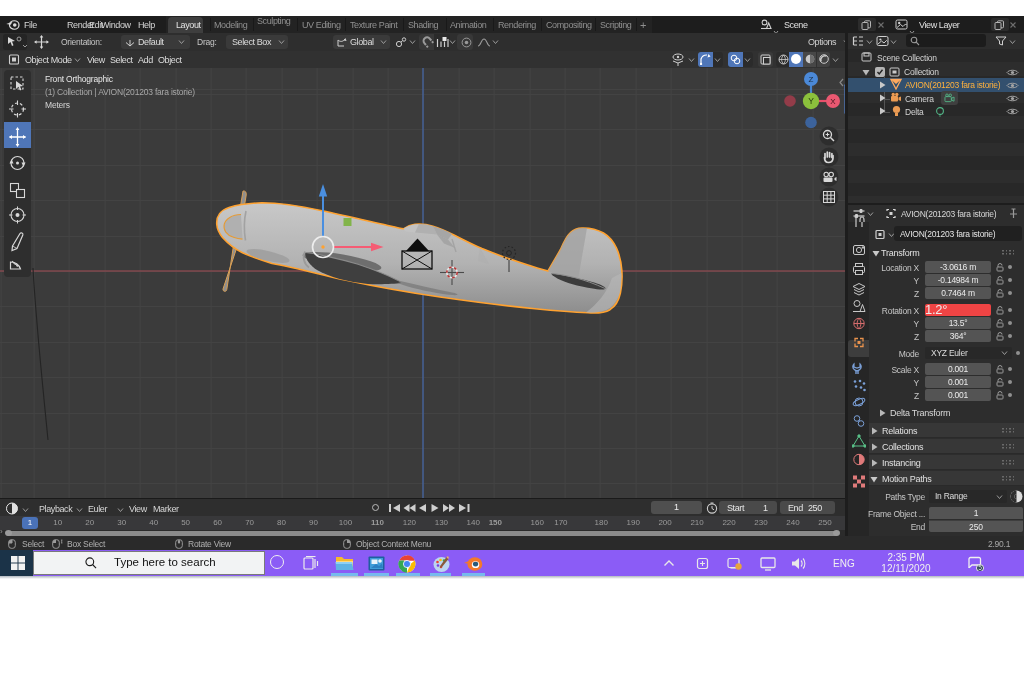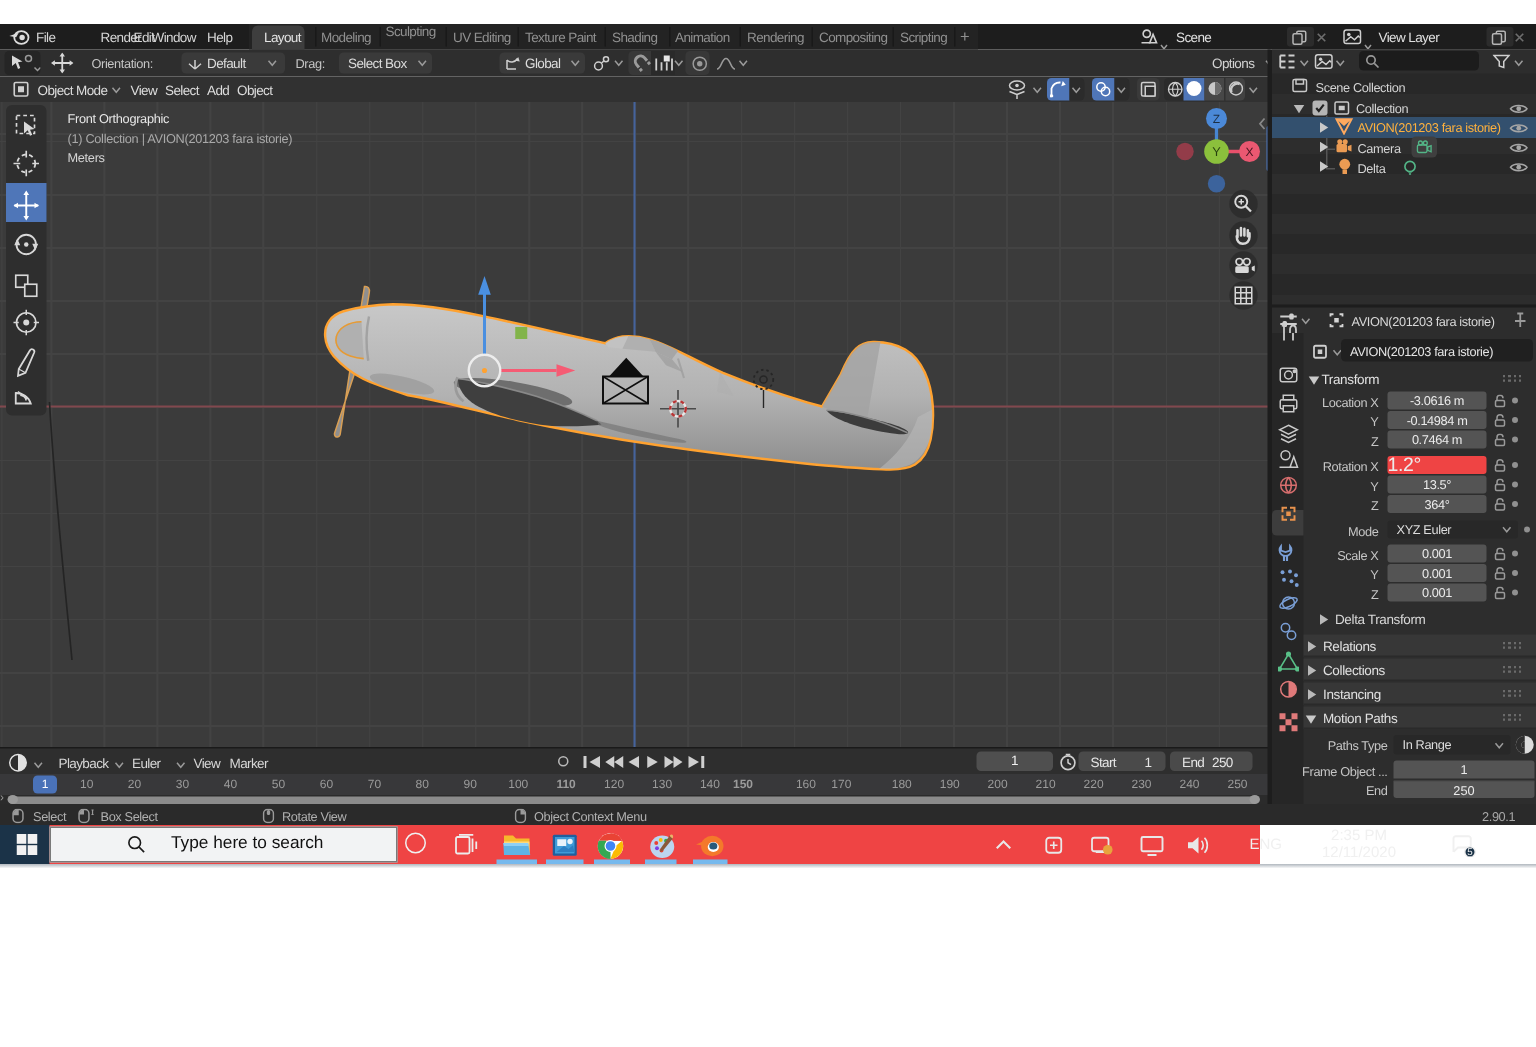--- a/index.html
+++ b/index.html
@@ -866,21 +866,21 @@
     </svg>
     <div class="abs ui2" style="left:188px;top:3px;color:#b0b0b0;">Rotate View</div>
     <svg class="abs" style="left:343px;top:3px" width="8" height="10" viewBox="0 0 8 10">
       <rect x="0.7" y="0.7" width="6.6" height="8.6" rx="2.6" fill="none" stroke="#9a9a9a"></rect>
       <path d="M4 0.7 A3.3 3.3 0 0 1 7.3 4 L4 4 Z" fill="#9a9a9a"></path>
     </svg>
     <div class="abs ui2" style="left:356px;top:3px;color:#b0b0b0;">Object Context Menu</div>
     <div class="abs ui2" style="left:988px;top:3px;color:#a8a8a8;">2.90.1</div>
   </div>
 
-  <div class="abs" style="left:0;top:550px;width:840px;height:26px;background:#ef4444;">
+  <div class="abs" style="left:0;top:550px;width:1024px;height:26px;background:#8b5cf6;">
 
     <div class="abs" style="left:0;top:0;width:33px;height:26px;background:#1b3348;"></div>
     <svg class="abs" style="left:11px;top:6px" width="14" height="14" viewBox="0 0 15 15">
       <rect x="0" y="0" width="7" height="7" fill="#f2f2f2"></rect>
       <rect x="8" y="0" width="7" height="7" fill="#f2f2f2"></rect>
       <rect x="0" y="8" width="7" height="7" fill="#f2f2f2"></rect>
       <rect x="8" y="8" width="7" height="7" fill="#f2f2f2"></rect>
     </svg>
 
     <div class="abs" style="left:33px;top:1px;width:232px;height:24px;background:#f2f3f4;border:1px solid #7a7a7a;"></div>

